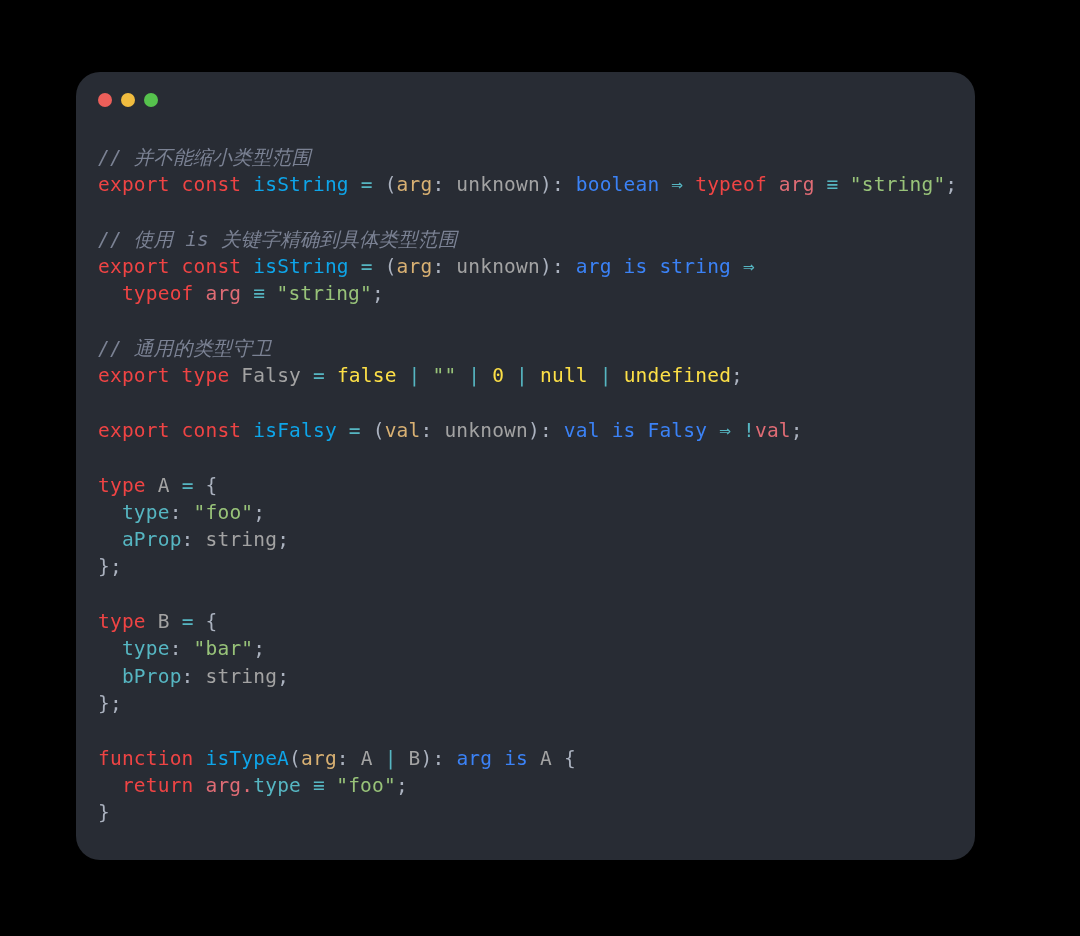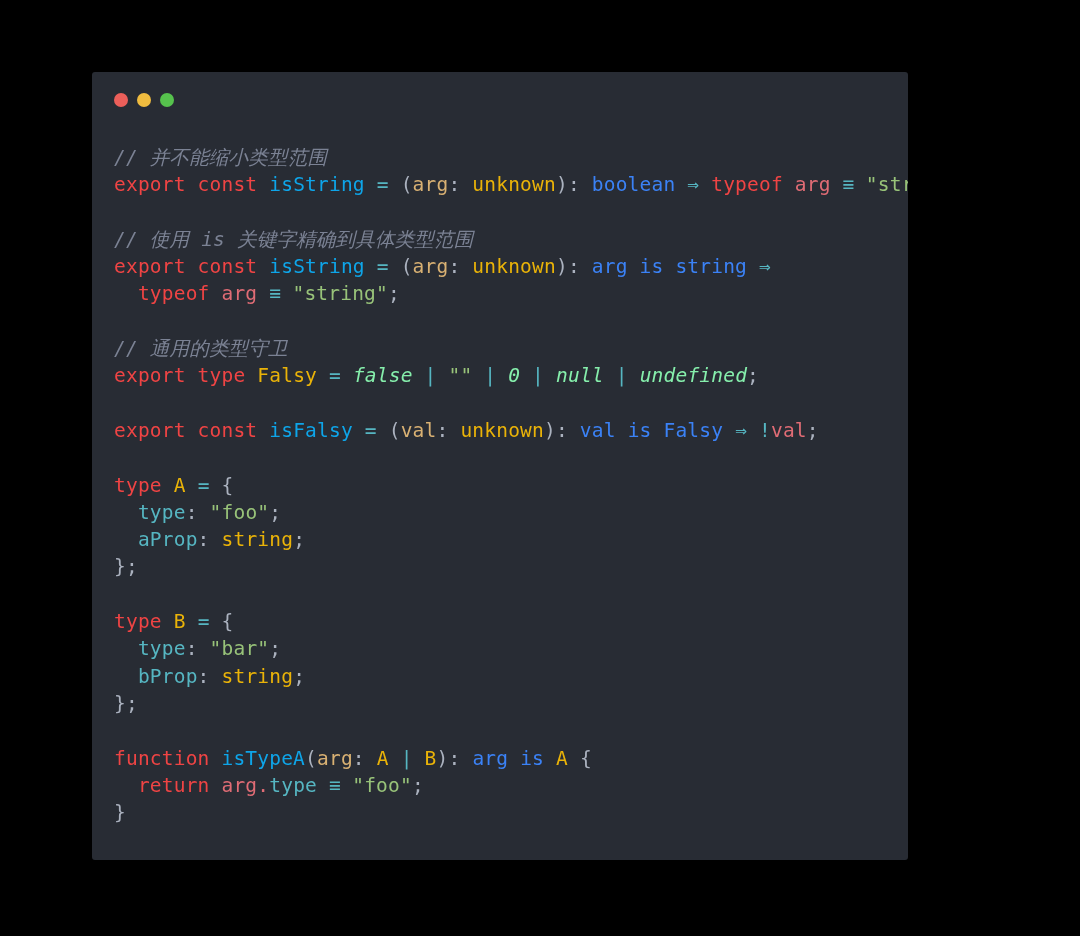--- a/index.html
+++ b/index.html
@@ -20,27 +20,26 @@
     width: 1080px;
     height: 936px;
     background: #000000;
   }
 
   
   .code-window {
     position: absolute;
     left: 76px;
     top: 72px;
-    width: 816px;
+    width: 899px;
     height: 788px;
     background: #282c34;
-    border-radius: 3px;
+    border-radius: 24px;
     box-sizing: border-box;
     overflow: hidden;
-    margin-left: 16px;
   }
 
   .titlebar {
     height: 56px;
     padding-left: 22px;
     display: flex;
     align-items: center;
     box-sizing: border-box;
   }
   .dots { display: flex; align-items: center; gap: 9px; }
@@ -70,24 +69,24 @@
     tab-size: 2;
   }
   .line { display: block; min-height: 27.3px; }
 
   
   .t-comment { color: #7b8294; font-style: italic; }
   .t-kw      { color: #ef4444; }              
   .t-fn      { color: #0ea5e9; }              
   .t-op      { color: #56b6c2; }              
   .t-param   { color: #d9b173; }              
-  .t-type    { color: #eab308; }              
+  .t-type    { color: #a3a3a3; }              
   .t-ret     { color: #3b82f6; }              
   .t-str     { color: #98c379; }              
-  .t-const   { color: #86efac; font-style: italic; }              
+  .t-const   { color: #fde047; }              
   .t-prop    { color: #56b6c2; }              
   .t-punc    { color: #abb2bf; }
   .t-var     { color: #e06c75; }              
 
   .lig { letter-spacing: -0.5px; }
 </style>
 </head>
 <body>
 
 <div id="stage">

